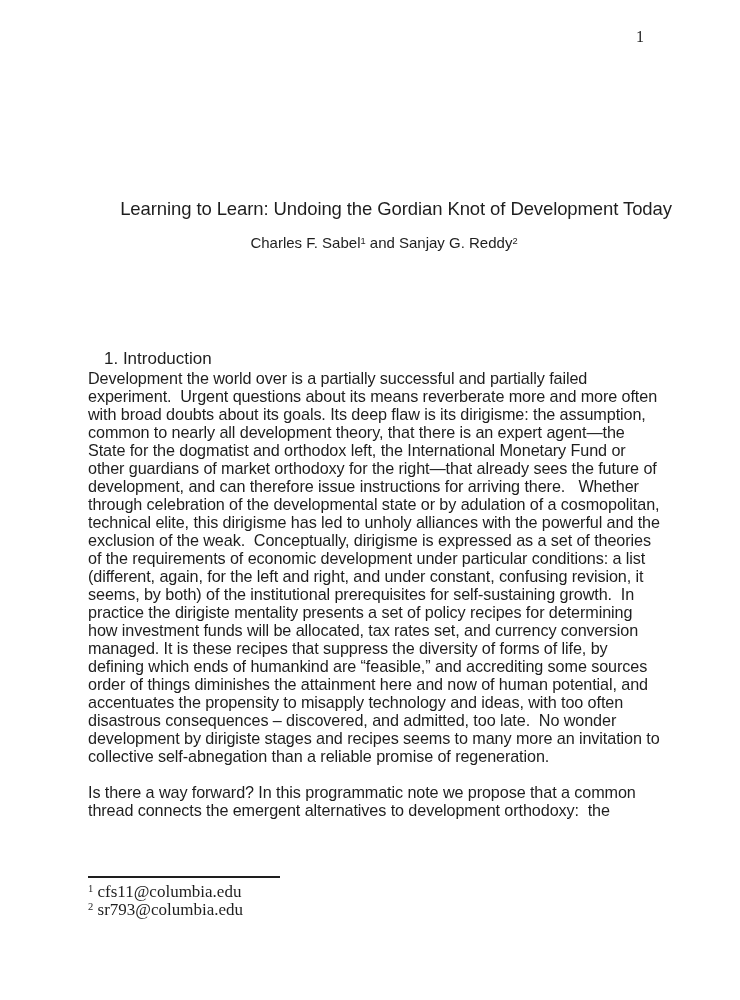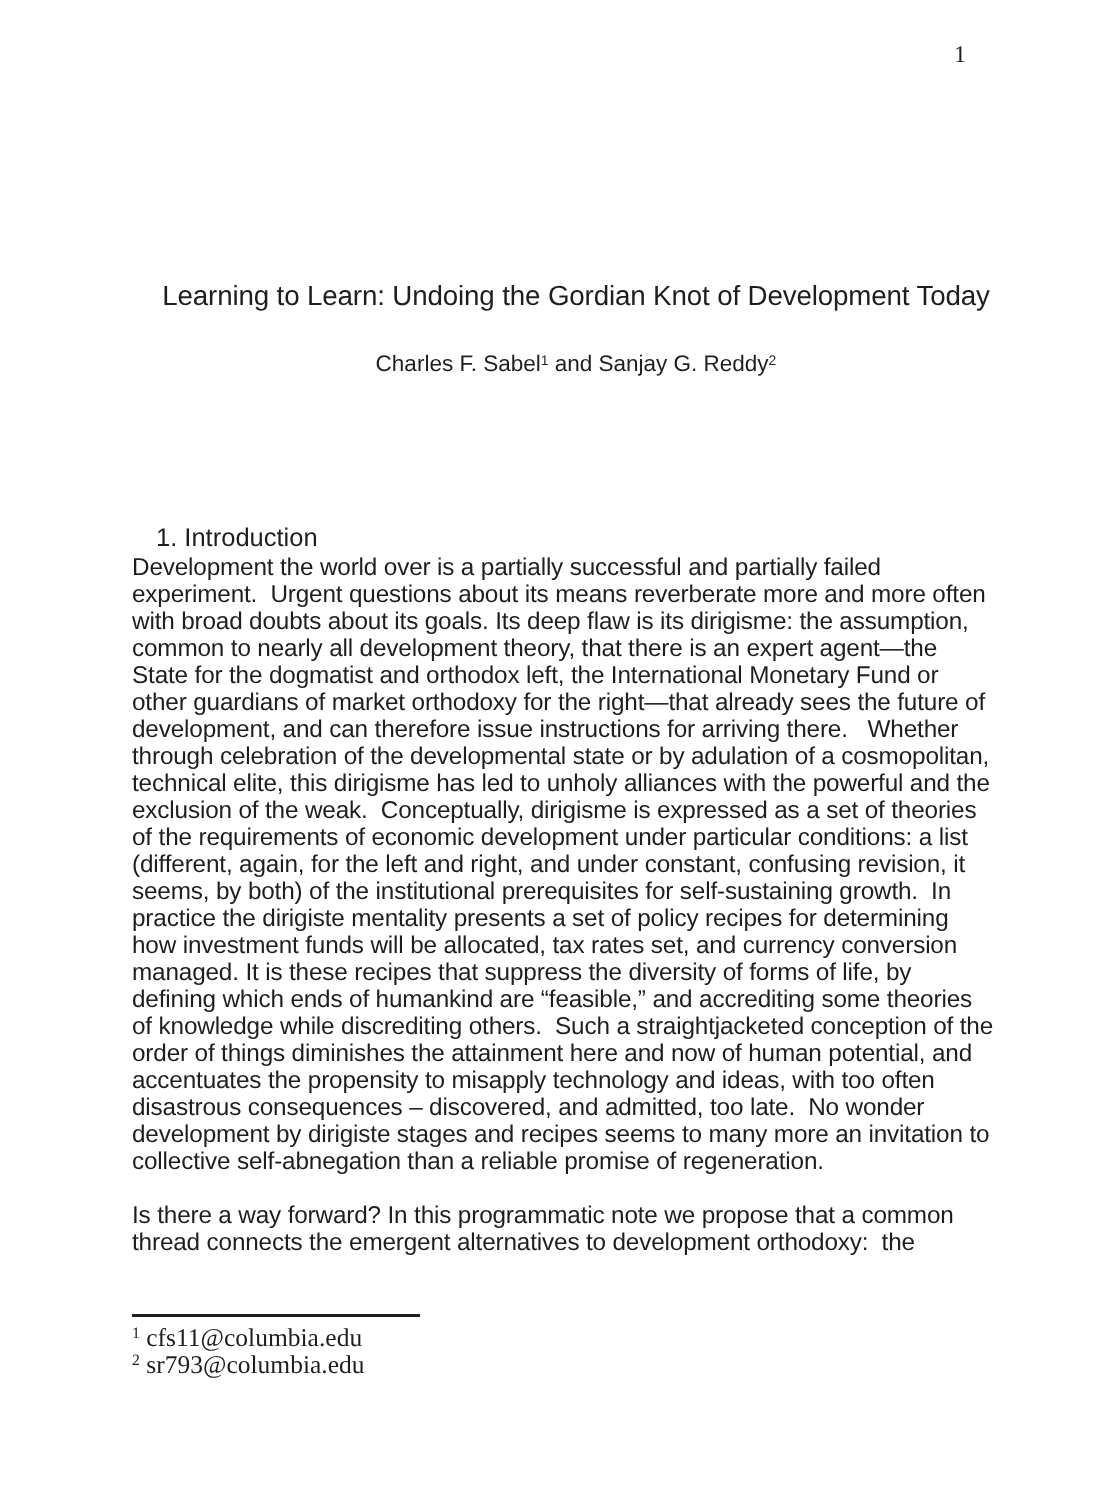--- a/index.html
+++ b/index.html
@@ -17,21 +17,21 @@
     top:28px;
     left:636px;
     font-family:"Liberation Serif", serif;
     font-size:16px;
   }
   .title {
     position:absolute;
     top:186px;
     left:74px;
     width:620px;
-    margin:0;
+    margin:12px;
     text-align:center;
     font-size:18.5px;
     font-weight:400;
     letter-spacing:-0.1px;
   }
   .authors {
     position:absolute;
     top:234px;
     left:74px;
     width:620px;
@@ -99,22 +99,21 @@
         <div class="line">development, and can therefore issue instructions for arriving there.   Whether</div>
         <div class="line">through celebration of the developmental state or by adulation of a cosmopolitan,</div>
         <div class="line">technical elite, this dirigisme has led to unholy alliances with the powerful and the</div>
         <div class="line">exclusion of the weak.  Conceptually, dirigisme is expressed as a set of theories</div>
         <div class="line">of the requirements of economic development under particular conditions: a list</div>
         <div class="line">(different, again, for the left and right, and under constant, confusing revision, it</div>
         <div class="line">seems, by both) of the institutional prerequisites for self-sustaining growth.  In</div>
         <div class="line">practice the dirigiste mentality presents a set of policy recipes for determining</div>
         <div class="line">how investment funds will be allocated, tax rates set, and currency conversion</div>
         <div class="line">managed. It is these recipes that suppress the diversity of forms of life, by</div>
-        <div class="line">defining which ends of humankind are “feasible,” and accrediting some theories</div>
-        <div class="line">of knowledge while discrediting others.  Such a straightjacketed conception of the</div>
+        <div class="line">defining which ends of humankind are “feasible,” and accrediting some sources</div>
         <div class="line">order of things diminishes the attainment here and now of human potential, and</div>
         <div class="line">accentuates the propensity to misapply technology and ideas, with too often</div>
         <div class="line">disastrous consequences – discovered, and admitted, too late.  No wonder</div>
         <div class="line">development by dirigiste stages and recipes seems to many more an invitation to</div>
         <div class="line">collective self-abnegation than a reliable promise of regeneration.</div>
       </div>
       <div class="para">
         <div class="line">Is there a way forward? In this programmatic note we propose that a common</div>
         <div class="line">thread connects the emergent alternatives to development orthodoxy:  the</div>
       </div>

